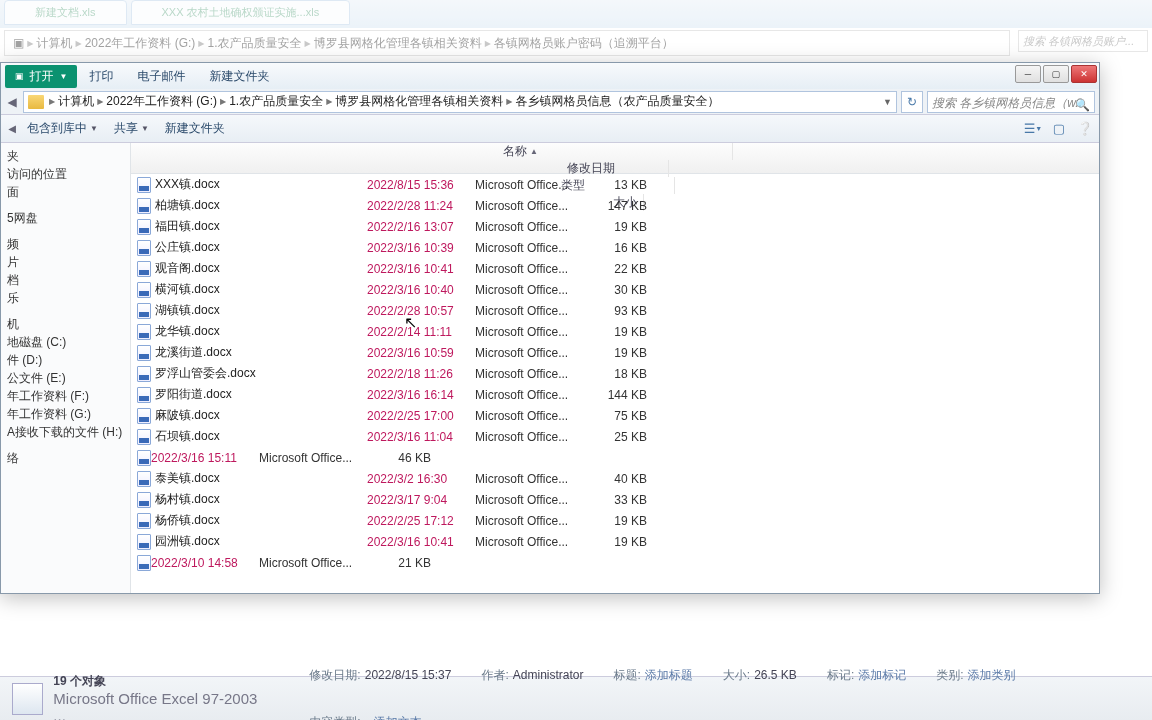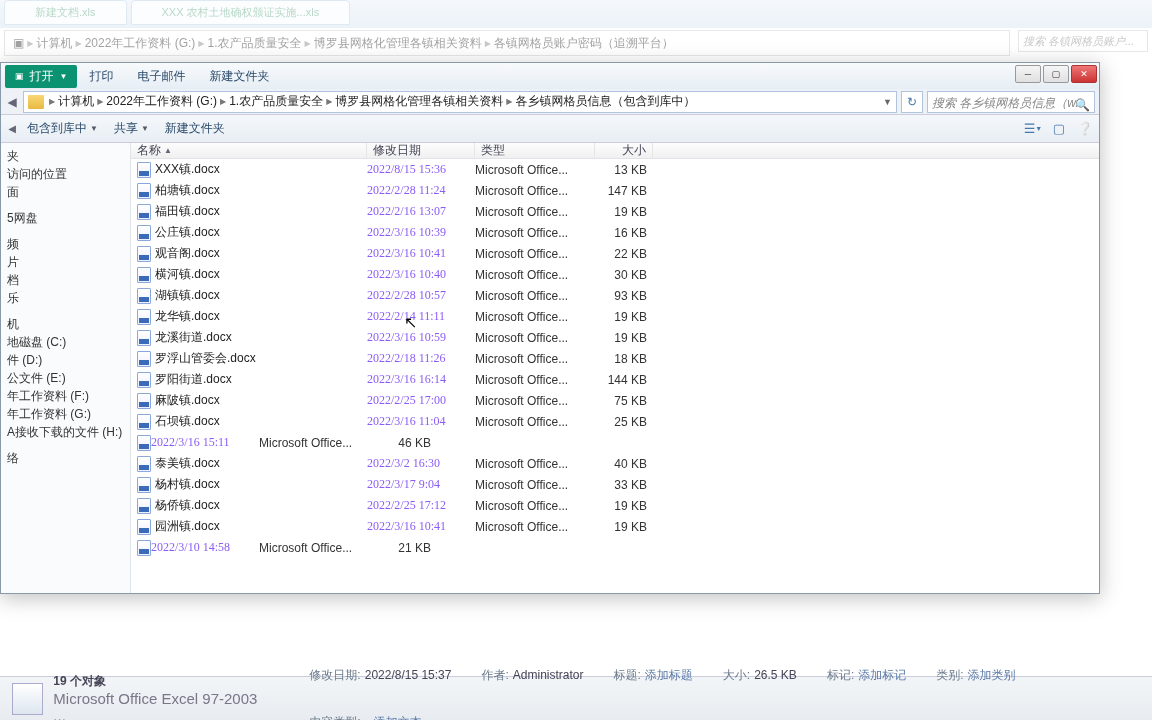--- a/index.html
+++ b/index.html
@@ -45,35 +45,35 @@
 .fg-tool .arrow { font-size: 8px; color: #556; }
 .fg-tool-right { position: absolute; right: 4px; display: flex; gap: 6px; align-items: center; }
 .fg-tool-right .ico { width: 20px; height: 18px; display: flex; align-items:center; justify-content:center; color:#4878a8; font-size: 13px; }
 
 .fg-body { display: flex; height: 450px; }
 .fg-side { width: 130px; background: #fafbfc; border-right: 1px solid #e0e4e8; padding: 4px 0; overflow: hidden; }
 .fg-side-item { padding: 2px 4px 2px 6px; color: #333; white-space: nowrap; height: 18px; display: flex; align-items:center; font-size: 12px; }
 .fg-side-sp { height: 8px; }
 
 .fg-list { flex: 1; background: #fff; position: relative; }
-.fg-header { display: flex; border-bottom: 1px solid #e0e4e8; height: 16px; align-items:center; color: #445; background: linear-gradient(#fdfdfd,#f0f0f0); }
+.fg-header { display: flex; border-bottom: 1px solid #e0e4e8; height: 31px; align-items:center; color: #445; background: linear-gradient(#fdfdfd,#f0f0f0); flex-direction: column; }
 .fg-header .h { padding: 0 6px; border-right: 1px solid #e5e5e5; height: 100%; display:flex; align-items:center; gap:3px; }
 .fg-header .h .sort { font-size: 8px; color: #667; }
 .h-name { width: 236px; }
 .h-date { width: 108px; }
 .h-type { width: 120px; }
 .h-size { width: 58px; text-align: right; justify-content: flex-end; }
 
 .fg-rows { }
 .fg-row { display: flex; height: 21px; align-items:center; color: #222; }
 .fg-row .ico { width: 20px; display: flex; justify-content:center; align-items:center; padding-left: 6px;}
 .fg-row .ico .doc { width: 14px; height: 16px; background: linear-gradient(#fff,#eef); border: 1px solid #8aa8d8; border-radius: 1px; position: relative; }
 .fg-row .ico .doc::after { content:""; position:absolute; bottom:1px; left:1px; right:1px; height:5px; background:#3a6ab8; }
 .fg-row .name { width: 216px; padding-left: 4px; }
-.fg-row .date { width: 108px; color: #8b5cf6; font-family: Liberation Serif, serif; }
+.fg-row .date { width: 108px; color: #be185d; }
 .fg-row .type { width: 120px; color: #333; }
 .fg-row .size { width: 58px; text-align: right; padding-right: 6px; color: #333; }
 
 .cursor { position: absolute; top: 170px; left: 273px; font-size: 16px; color: #000; pointer-events: none; z-index: 100; }
 
 .status { position: absolute; bottom: 0; left: 0; right: 0; height: 44px; background: linear-gradient(#f2f5f8,#e8ecf0); border-top: 1px solid #ccd; padding: 4px 12px; display: flex; align-items: center; color: #445; font-size: 12px; }
 .status .thumb { width: 32px; height: 32px; background: linear-gradient(#fff,#dde6f0); border: 1px solid #aac; margin-right: 10px; }
 .status .meta { display: flex; gap: 30px; flex-wrap: wrap; }
 .status .meta span b { color: #6a7a8a; font-weight: normal; margin-right: 4px; }
 </style>
@@ -242,21 +242,21 @@
       <div class="folder-ico"></div>
       <span class="sep">▶</span>
       <span class="crumb">计算机</span>
         <span class="sep">▶</span>
       <span class="crumb">2022年工作资料 (G:)</span>
         <span class="sep">▶</span>
       <span class="crumb">1.农产品质量安全</span>
         <span class="sep">▶</span>
       <span class="crumb">博罗县网格化管理各镇相关资料</span>
         <span class="sep">▶</span>
-      <span class="crumb">各乡镇网格员信息（包含到库中）</span>
+      <span class="crumb">各乡镇网格员信息（农产品质量安全）</span>
       <span class="dd">▼</span>
     </div>
     <div class="fg-refresh">↻</div>
     <div class="fg-search">
       <span>搜索 各乡镇网格员信息（w...</span>
       <span class="mag">🔍</span>
     </div>
   </div>
 
   <div class="fg-toolbar">

